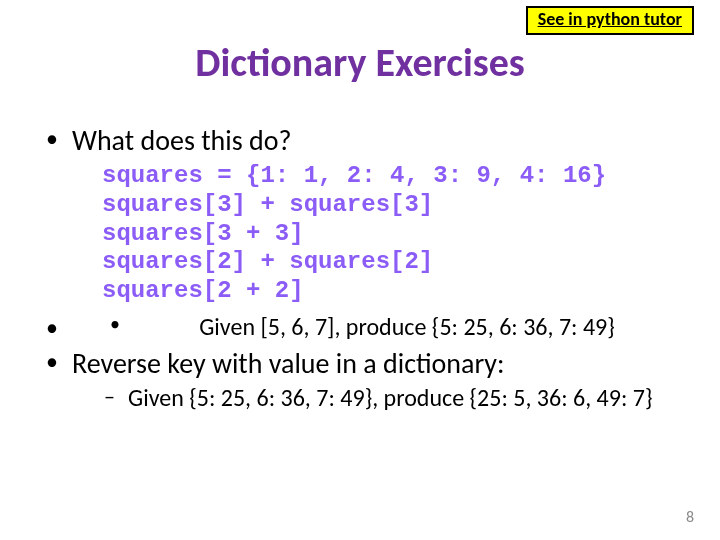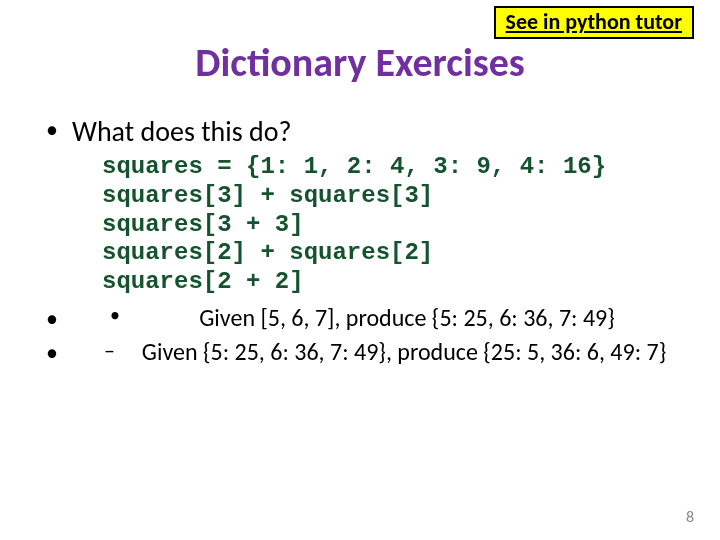--- a/index.html
+++ b/index.html
@@ -14,32 +14,32 @@
     overflow: hidden;
   }
   .tutor-link {
     position: absolute;
     top: 6px;
     right: 26px;
     background: #ffff00;
     border: 2px solid #000;
     padding: 2px 10px 3px 10px;
     font-family: Calibri, Arial, sans-serif;
-    font-size: 22px;
+    font-size: 18px;
     font-weight: bold;
     text-decoration: underline;
     line-height: 1.1;
   }
   .title {
     text-align: center;
     font-weight: bold;
     color: #7030a0;
     font-size: 40px;
     margin-top: 38px;
-    margin-bottom: 27px;
+    margin-bottom: 36px;
     letter-spacing: 0px;
   }
   .content {
     margin-left: 46px;
     margin-right: 40px;
   }
   ul.outer {
     list-style: none;
     padding: 0;
     margin: 0;
@@ -58,21 +58,21 @@
     font-size: 24px;
     line-height: 1.3;
   }
   .code-block {
     font-family: "Courier New", Courier, monospace;
     font-weight: bold;
     font-size: 24px;
     line-height: 1.2;
     margin: 4px 0 6px 30px;
     white-space: pre;
-    color: #14532d;
+    color: #8b5cf6;
   }
   ul.inner-dot {
     list-style: none;
     padding: 0;
     margin: 2px 0 4px 38px;
   }
   ul.inner-dot > li {
     font-size: 24px;
     position: relative;
     padding-left: 24px;
@@ -83,21 +83,20 @@
     content: "•";
     position: absolute;
     left: 0;
     top: 0;
     font-size: 20px;
   }
   ul.inner-dash {
     list-style: none;
     padding: 0;
     margin: 2px 0 4px 32px;
-    text-align: center;
   }
   ul.inner-dash > li {
     font-size: 24px;
     position: relative;
     padding-left: 24px;
     line-height: 1.25;
   }
   ul.inner-dash > li::before {
     content: "–";
     position: absolute;
@@ -132,20 +131,21 @@
 squares[2 + 2]</div>
     </li>
     <li>
       <ul class="inner-dot">
         <li>
           <span>Given [5, 6, 7], produce {5: 25, 6: 36, 7: 49}</span>
         </li>
       </ul>
     </li>
     <li>
+      <span>Reverse key with value in a dictionary:</span>
       <ul class="inner-dash">
         <li>
           <span>Given {5: 25, 6: 36, 7: 49}, produce {25: 5, 36: 6, 49: 7}</span>
         </li>
       </ul>
     </li>
   </ul>
 </div>
 
 <div class="page-num">8</div>

